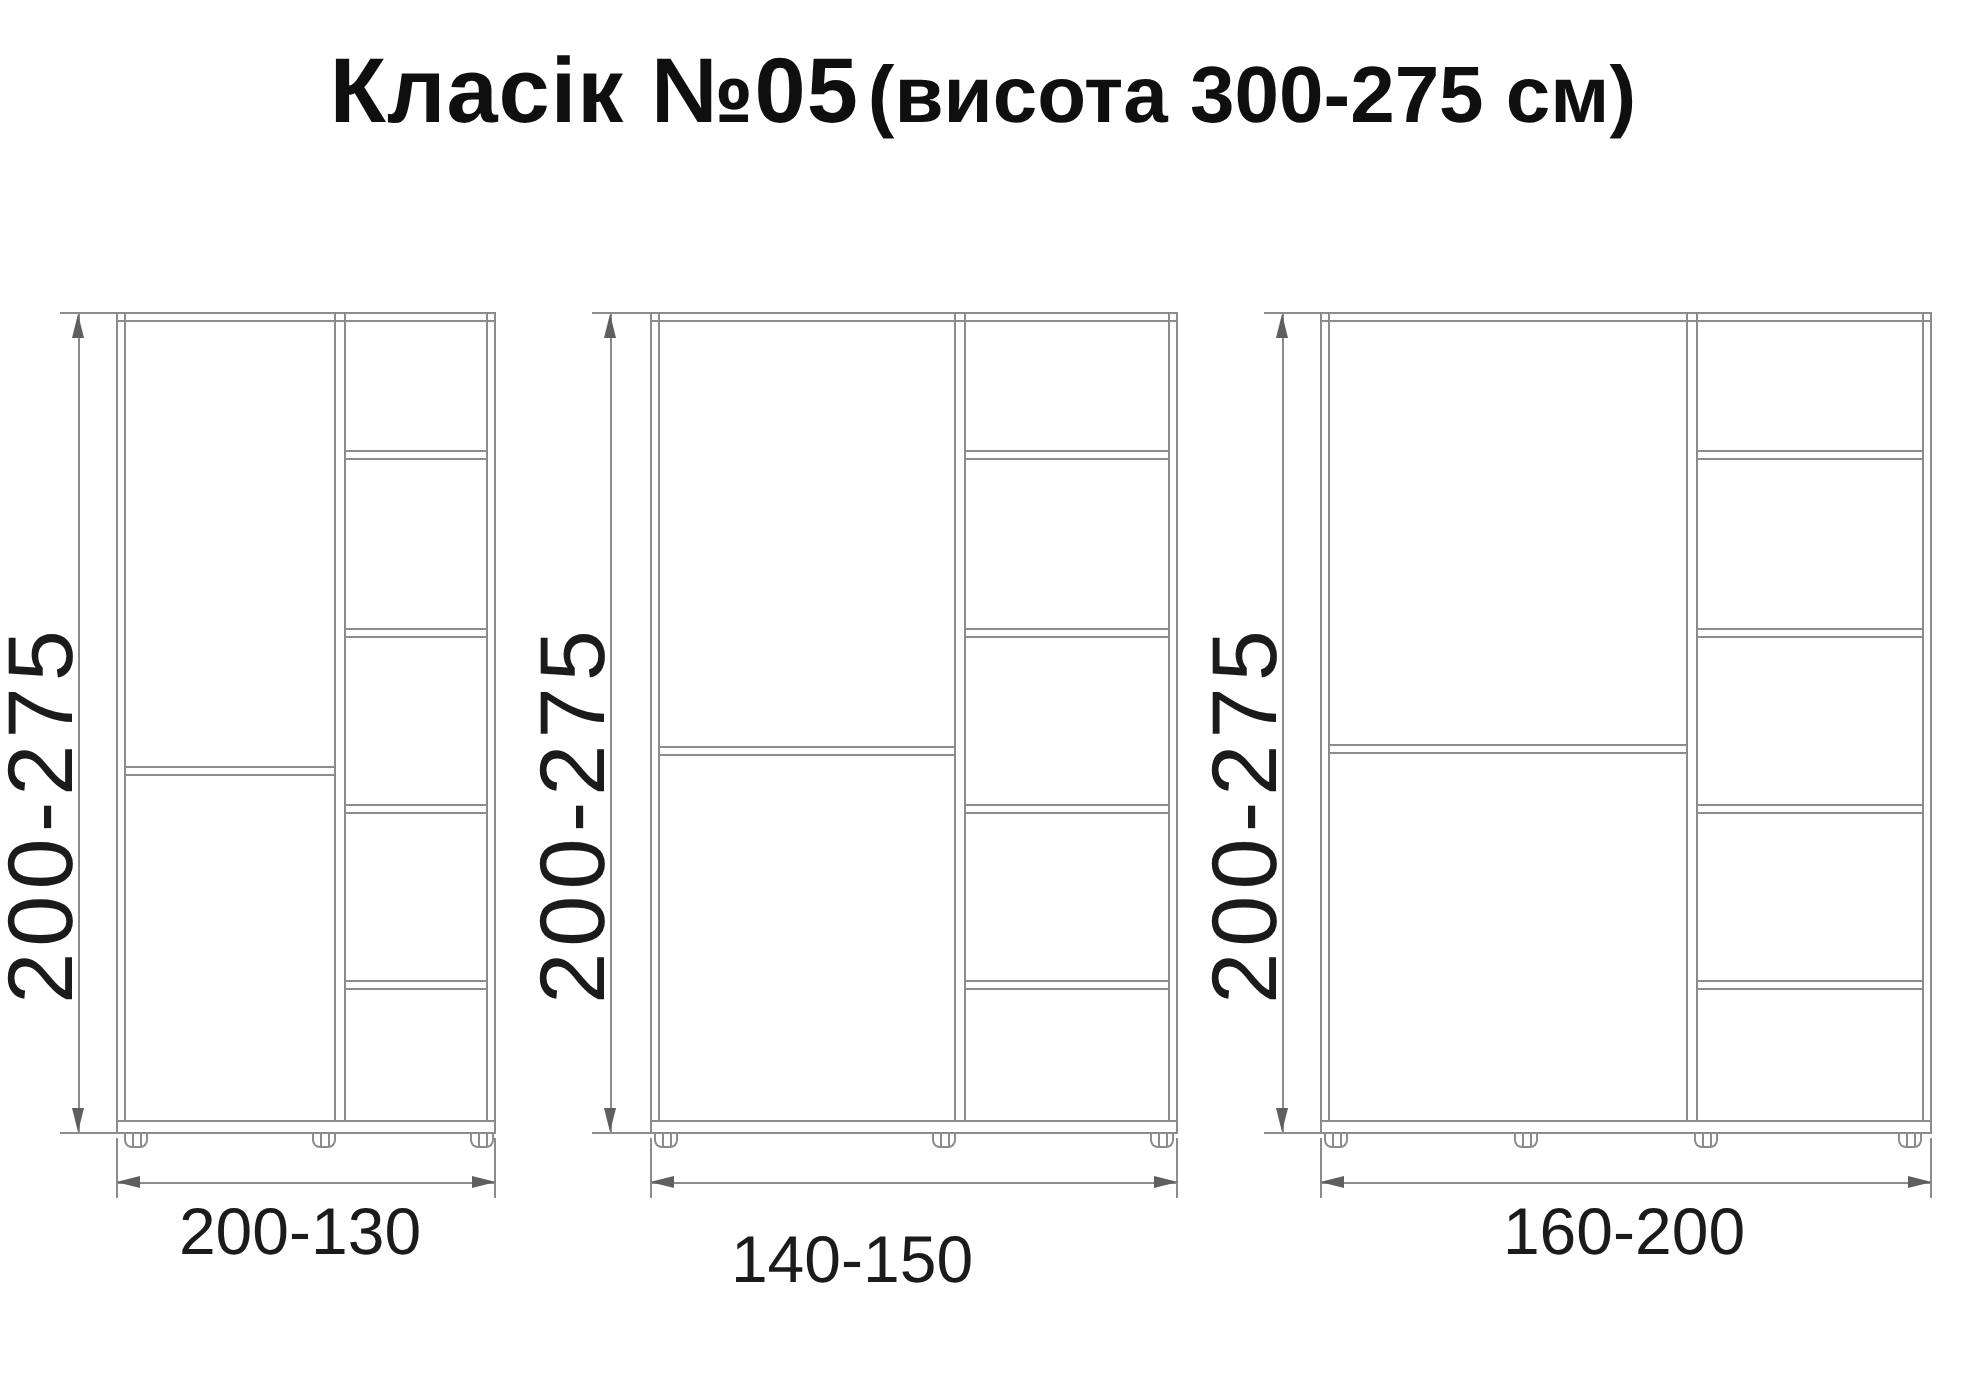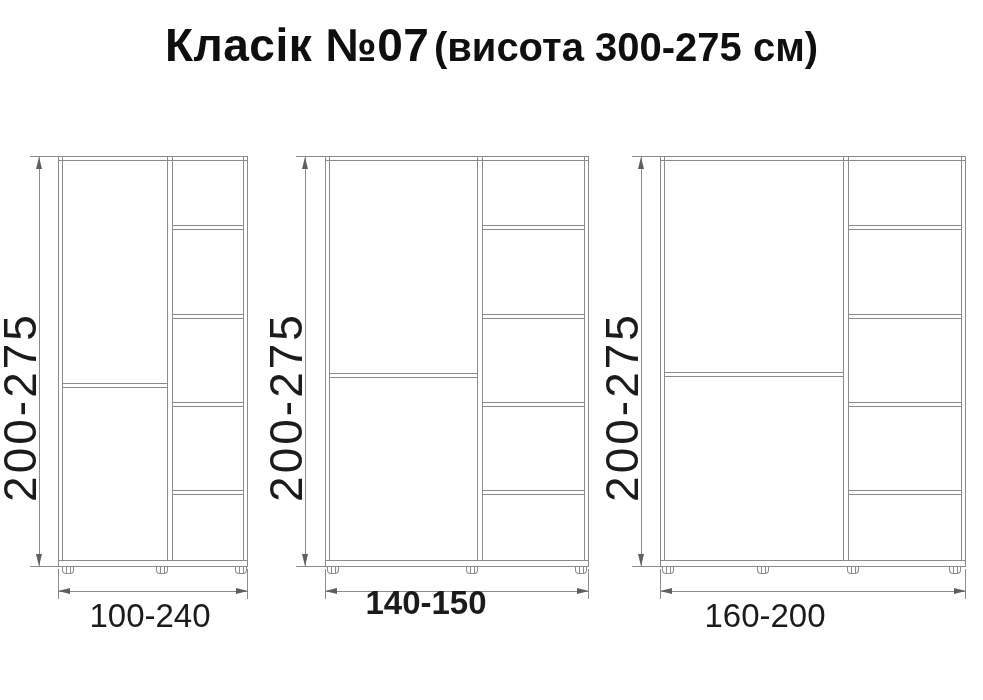--- a/index.html
+++ b/index.html
@@ -45,21 +45,21 @@
     position:absolute;transform:translateX(-50%);
     font-size:33px;color:var(--text);white-space:nowrap;
   }
 </style>
 </head>
 <body>
 
 <div class="canvas">
 
   <div class="title">
-    <span class="t-main">Класік №07</span>
+    <span class="t-main">Класік №05</span>
     <span class="t-sub">(висота 300-275 см)</span>
   </div>
 
   <div>
 
     <div class="hl" style="left:30px;top:156px;width:28px;"></div>
     <div class="hl" style="left:30px;top:566px;width:28px;"></div>
     <div class="vl" style="left:39px;top:157px;height:409px;"></div>
     <div class="ar ar-up" style="left:36px;top:157px;"></div>
     <div class="ar ar-down" style="left:36px;top:554px;"></div>
@@ -78,21 +78,21 @@
     <div class="dh" style="left:173px;top:490px;width:70px;"></div>
     <div class="foot" style="left:62px;top:566px;"></div>
     <div class="foot" style="left:156px;top:566px;"></div>
     <div class="foot" style="left:235px;top:566px;"></div>
 
     <div class="vl" style="left:58px;top:569px;height:30px;"></div>
     <div class="vl" style="left:247px;top:569px;height:30px;"></div>
     <div class="hl" style="left:58px;top:591px;width:190px;"></div>
     <div class="ar ar-left" style="left:58px;top:588px;"></div>
     <div class="ar ar-right" style="left:236px;top:588px;"></div>
-    <div class="hlabel" style="left:150px;top:597px;">100-240</div>
+    <div class="hlabel" style="left:150px;top:597px;">200-130</div>
   </div>
 
   <div>
 
     <div class="hl" style="left:296px;top:156px;width:29px;"></div>
     <div class="hl" style="left:296px;top:566px;width:29px;"></div>
     <div class="vl" style="left:305px;top:157px;height:409px;"></div>
     <div class="ar ar-up" style="left:302px;top:157px;"></div>
     <div class="ar ar-down" style="left:302px;top:554px;"></div>
     <div class="vlabel" style="left:286px;top:407px;">200-275</div>
@@ -110,21 +110,21 @@
     <div class="dh" style="left:483px;top:490px;width:101px;"></div>
     <div class="foot" style="left:327px;top:566px;"></div>
     <div class="foot" style="left:466px;top:566px;"></div>
     <div class="foot" style="left:575px;top:566px;"></div>
 
     <div class="vl" style="left:325px;top:569px;height:30px;"></div>
     <div class="vl" style="left:588px;top:569px;height:30px;"></div>
     <div class="hl" style="left:325px;top:591px;width:264px;"></div>
     <div class="ar ar-left" style="left:325px;top:588px;"></div>
     <div class="ar ar-right" style="left:577px;top:588px;"></div>
-    <div class="hlabel" style="left:426px;top:584px;font-weight:bold;">140-150</div>
+    <div class="hlabel" style="left:426px;top:611px;">140-150</div>
   </div>
 
   <div>
 
     <div class="hl" style="left:632px;top:156px;width:28px;"></div>
     <div class="hl" style="left:632px;top:566px;width:28px;"></div>
     <div class="vl" style="left:641px;top:157px;height:409px;"></div>
     <div class="ar ar-up" style="left:638px;top:157px;"></div>
     <div class="ar ar-down" style="left:638px;top:554px;"></div>
     <div class="vlabel" style="left:622px;top:407px;">200-275</div>
@@ -143,16 +143,16 @@
     <div class="foot" style="left:662px;top:566px;"></div>
     <div class="foot" style="left:757px;top:566px;"></div>
     <div class="foot" style="left:847px;top:566px;"></div>
     <div class="foot" style="left:949px;top:566px;"></div>
 
     <div class="vl" style="left:660px;top:569px;height:30px;"></div>
     <div class="vl" style="left:965px;top:569px;height:30px;"></div>
     <div class="hl" style="left:660px;top:591px;width:306px;"></div>
     <div class="ar ar-left" style="left:660px;top:588px;"></div>
     <div class="ar ar-right" style="left:954px;top:588px;"></div>
-    <div class="hlabel" style="left:765px;top:597px;">160-200</div>
+    <div class="hlabel" style="left:812px;top:597px;">160-200</div>
   </div>
 
 </div>
 
 </body></html>

